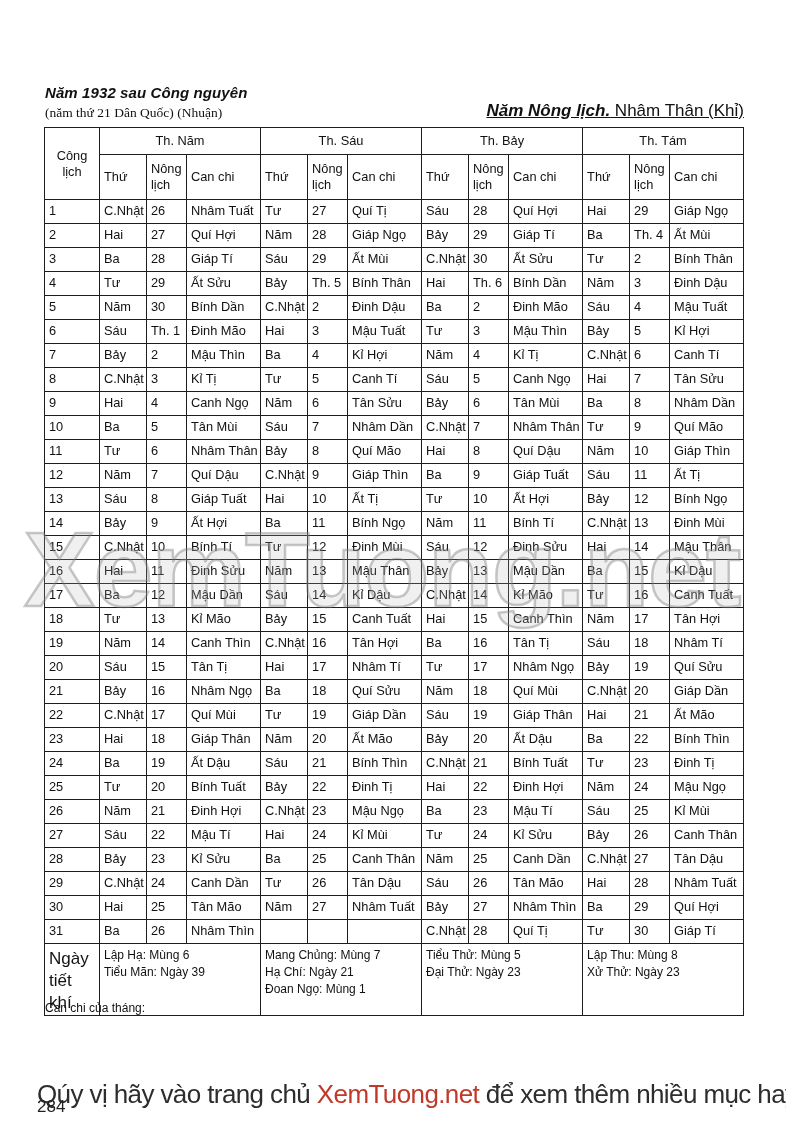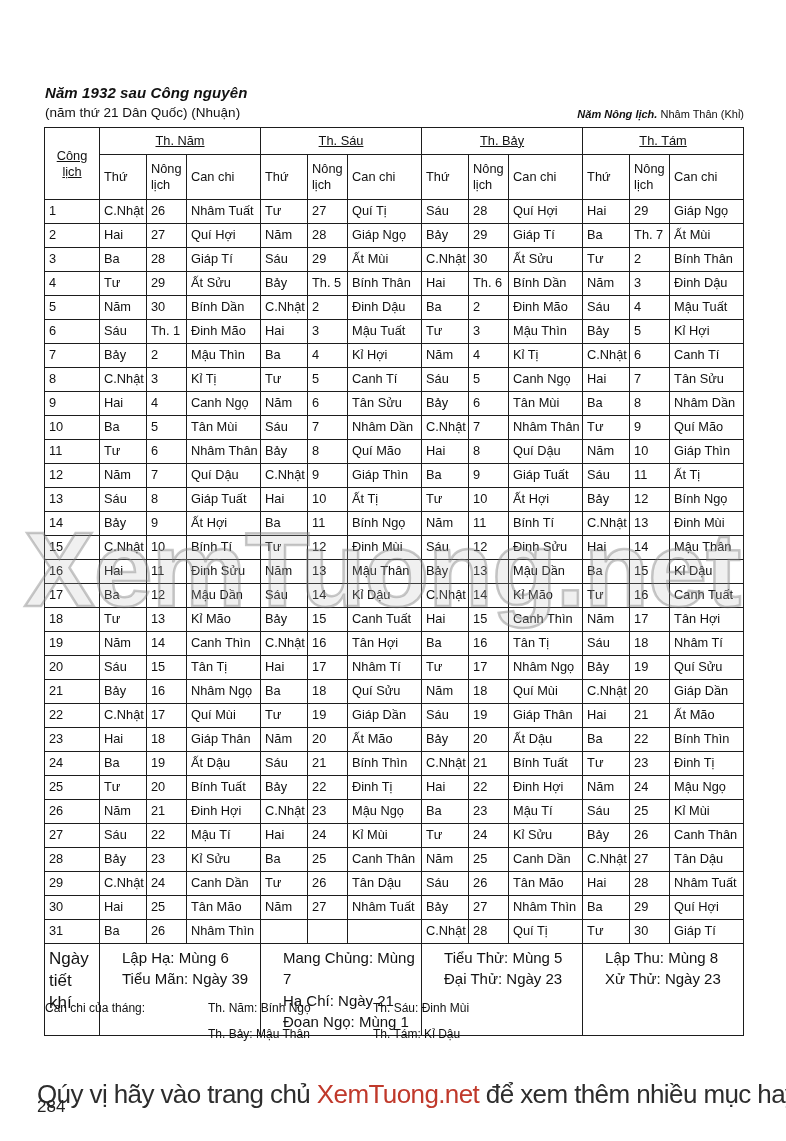--- a/index.html
+++ b/index.html
@@ -7,42 +7,42 @@
     width:786px;height:1141px;position:relative;overflow:hidden;
     background:#ffffff;color:#111;
     font-family:"Liberation Sans", sans-serif;
   }
   
   .titles{
     position:absolute;top:84px;left:45px;right:42px;
     display:flex;justify-content:space-between;align-items:flex-end;
   }
   .title-main{font-weight:bold;font-style:italic;font-size:15px;letter-spacing:.1px;}
-  .title-sub{font-size:13.5px;margin-top:4px;}
-  .title-right{font-size:11px;white-space:nowrap;}
+  .title-sub{font-size:13.5px;margin-top:4px;font-family:Liberation Serif, serif;}
+  .title-right{font-size:17px;white-space:nowrap;text-decoration:underline;}
   .title-right .lbl{font-weight:bold;font-style:italic;}
   
   table.cal{
     position:absolute;top:127px;left:44px;
     border-collapse:collapse;table-layout:fixed;width:700px;
     background:transparent;
   }
   .cal th,.cal td{
     border:1.6px solid #1d1d1d;
     font-weight:normal;font-size:12.8px;line-height:1.15;
     padding:1px 2px 1px 4px;
     white-space:nowrap;vertical-align:middle;text-align:left;
   }
-  .cal thead tr.months th{height:22px;text-align:center;padding:2px;text-decoration:underline;}
+  .cal thead tr.months th{height:22px;text-align:center;padding:2px;}
   .cal thead tr.subs th{height:42px;white-space:normal;line-height:1.25;vertical-align:middle;}
   .cal th.corner{white-space:normal;vertical-align:middle;line-height:1.25;}
   .cal tbody td{height:21px;}
   .cal td.tk-label{white-space:normal;vertical-align:top;padding-top:4px;line-height:1.3;font-size:17px;}
   .cal td.tk-cell{white-space:normal;vertical-align:top;padding:3px 4px;height:58px;}
-  .cal td.tk-cell div{font-size:15px;line-height:1.42;margin-left:18px;}
+  .cal td.tk-cell div{font-size:12px;line-height:1.42;}
   
   .watermark{
     position:absolute;top:509px;left:24px;width:752px;
     font-size:106px;font-weight:bold;white-space:nowrap;
     color:rgba(180,180,180,0.20);
     -webkit-text-stroke:2.5px rgba(125,125,125,0.42);
     pointer-events:none;z-index:5;letter-spacing:-1px;
   }
   
   .canchi{
@@ -134,21 +134,21 @@
         <td>Hai</td>
         <td>27</td>
         <td>Quí Hợi</td>
         <td>Năm</td>
         <td>28</td>
         <td>Giáp Ngọ</td>
         <td>Bảy</td>
         <td>29</td>
         <td>Giáp Tí</td>
         <td>Ba</td>
-        <td>Th. 7</td>
+        <td>Th. 4</td>
         <td>Ất Mùi</td>
       </tr>
       <tr>
         <td>3</td>
         <td>Ba</td>
         <td>28</td>
         <td>Giáp Tí</td>
         <td>Sáu</td>
         <td>29</td>
         <td>Ất Mùi</td>
@@ -599,22 +599,16 @@
           <div>Xử Thử: Ngày 23</div>
         </td>
       </tr>
     </tbody>
 </table>
 
 <div class="watermark">XemTuong.net</div>
 
 <div class="canchi">
   <div class="cc-label">Can chi của tháng:</div>
-  <div class="cc-grid">
-    <span>Th. Năm: Bính Ngọ</span>
-    <span>Th. Sáu: Đinh Mùi</span>
-    <span>Th. Bảy: Mậu Thân</span>
-    <span>Th. Tám: Kỉ Dậu</span>
-  </div>
 </div>
 
 <div class="footer-line"><span>Qúy vị hãy vào trang chủ </span><span id="footer-brand" style="color: rgb(192, 57, 43);">XemTuong.net</span><span> để xem thêm nhiều mục hay khác</span></div>
 <div class="page-number">284</div>
 
 </body></html>

